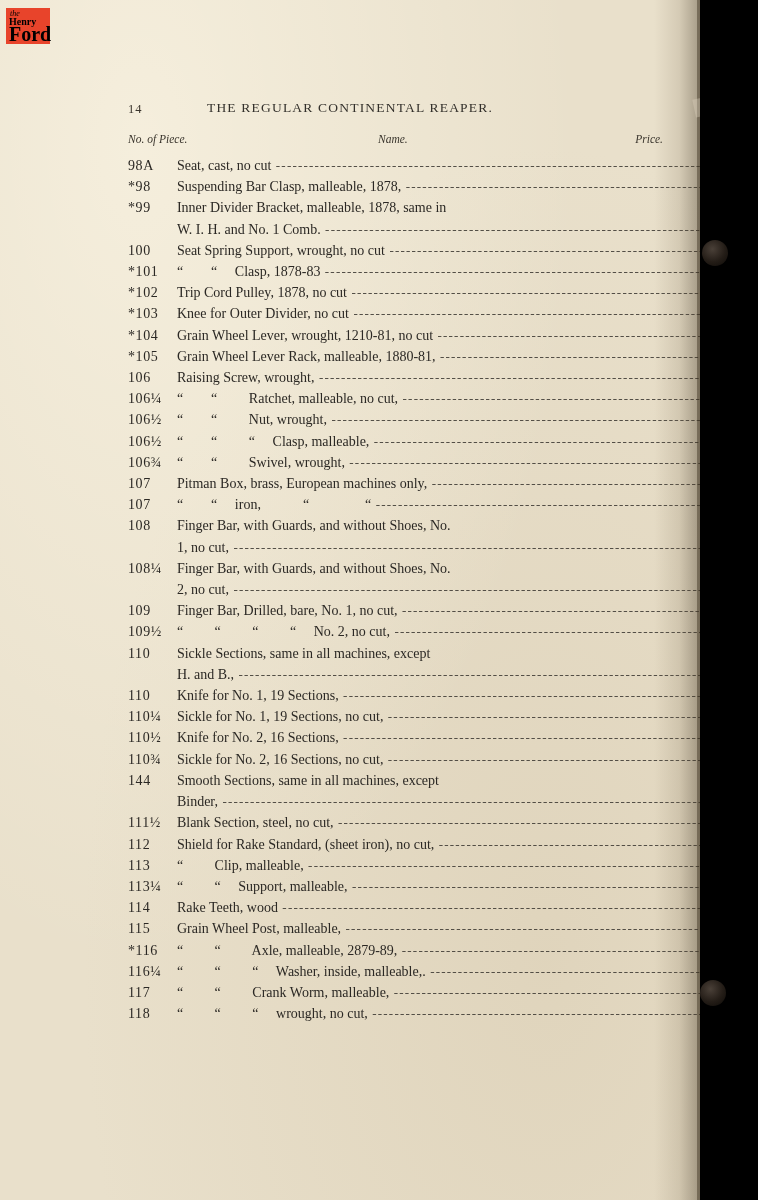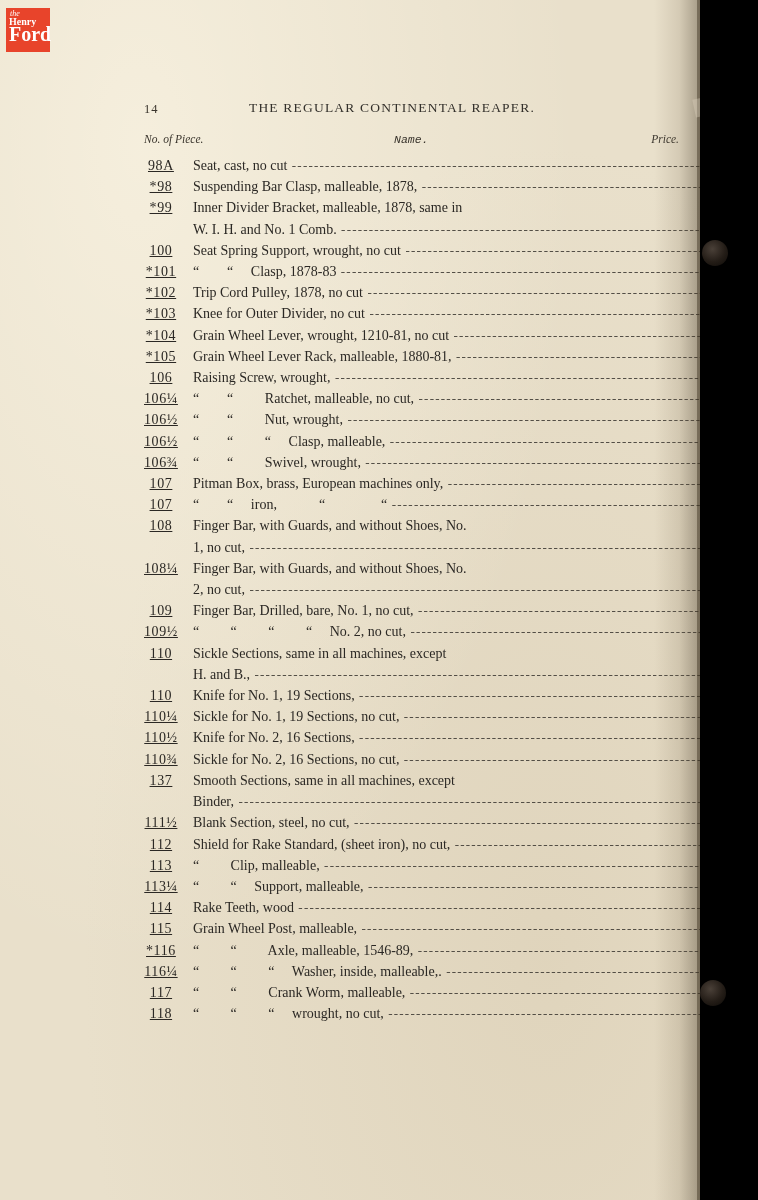--- a/index.html
+++ b/index.html
@@ -69,23 +69,23 @@
     background: rgba(225,215,195,0.35);
   }
   #tape1 { left: 694px; top: 98px; width: 16px; height: 18px; transform: rotate(-12deg); }
 
   
   #logo {
     position: absolute;
     left: 6px;
     top: 8px;
     width: 44px;
-    height: 44px;
+    height: 36px;
     background: #e8442b;
-    color: #ffffff;
+    color: #000000;
     font-family: "Liberation Serif", serif;
     line-height: 1.0;
     padding: 2px 3px;
     box-sizing: border-box;
   }
   #logo .the {
     font-size: 8px;
     font-style: italic;
     display: block;
     margin-left: 1px;
@@ -99,80 +99,78 @@
   #logo .ford {
     font-size: 20px;
     font-weight: bold;
     display: block;
     margin-top: -3px;
   }
 
   
   #content {
     position: absolute;
-    left: 16px;
+    left: 0;
     top: 0;
     width: 588px;
     height: 1200px;
     color: #2c2a26;
   }
   #page-header {
     position: absolute;
     left: 0;
     top: 100px;
     width: 700px;
     text-align: center;
     font-size: 13.5px;
     letter-spacing: 1.2px;
     color: #33302b;
     font-variant: small-caps;
-    padding-left: 26px;
   }
   #folio {
     position: absolute;
     left: 128px;
     top: 102px;
     font-size: 12.5px;
     letter-spacing: 1px;
     color: #3a352d;
   }
   #col-heads {
     position: absolute;
     left: 128px;
     top: 133px;
     width: 535px;
     font-style: italic;
     font-size: 11.5px;
     color: #3a352d;
   }
   #col-heads .ch-no { position: absolute; left: 0; }
-  #col-heads .ch-name { position: absolute; left: 250px; font-family: Liberation Mono, monospace; }
+  #col-heads .ch-name { position: absolute; left: 250px; }
   #col-heads .ch-price { position: absolute; right: 0; }
 
   table.price-table {
     position: absolute;
     left: 128px;
     top: 155px;
     width: 534px;
     border-collapse: collapse;
     font-size: 14px;
     color: #2b2824;
   }
   table.price-table td {
     padding: 0;
     vertical-align: baseline;
     line-height: 21.2px;
     white-space: nowrap;
   }
   td.c-no {
     width: 62px;
-    text-align: center;
+    text-align: left;
     padding-right: 10px;
     letter-spacing: 0.6px;
-    text-decoration: underline;
   }
   td.c-name {
     width: 390px;
     position: relative;
     overflow: hidden;
     white-space: nowrap;
   }
   .nm { display: inline; margin-left: 15px; }
   .lead {
     display: inline;
@@ -312,21 +310,21 @@
             </tr>
             <tr>
               <td class="c-no">110½</td>
               <td class="c-name "><span class="nm">Knife for No. 2, 16 Sections,</span><span class="lead"> ------------------------------------------------------------------------------------------</span></td>
             </tr>
             <tr>
               <td class="c-no">110¾</td>
               <td class="c-name "><span class="nm">Sickle for No. 2, 16 Sections, no cut,</span><span class="lead"> ------------------------------------------------------------------------------------------</span></td>
             </tr>
             <tr>
-              <td class="c-no">137</td>
+              <td class="c-no">144</td>
               <td class="c-name "><span class="nm">Smooth  Sections,  same  in  all  machines,  except</span></td>
             </tr>
             <tr>
               <td class="c-no"></td>
               <td class="c-name ind1"><span class="nm">Binder,</span><span class="lead"> ------------------------------------------------------------------------------------------</span></td>
             </tr>
             <tr>
               <td class="c-no">111½</td>
               <td class="c-name "><span class="nm">Blank Section, steel, no cut,</span><span class="lead"> ------------------------------------------------------------------------------------------</span></td>
             </tr>
@@ -345,21 +343,21 @@
             <tr>
               <td class="c-no">114</td>
               <td class="c-name "><span class="nm">Rake Teeth, wood</span><span class="lead"> ------------------------------------------------------------------------------------------</span></td>
             </tr>
             <tr>
               <td class="c-no">115</td>
               <td class="c-name "><span class="nm">Grain Wheel Post, malleable,</span><span class="lead"> ------------------------------------------------------------------------------------------</span></td>
             </tr>
             <tr>
               <td class="c-no">*116</td>
-              <td class="c-name "><span class="nm">“   “   Axle, malleable, 1546-89,</span><span class="lead"> ------------------------------------------------------------------------------------------</span></td>
+              <td class="c-name "><span class="nm">“   “   Axle, malleable, 2879-89,</span><span class="lead"> ------------------------------------------------------------------------------------------</span></td>
             </tr>
             <tr>
               <td class="c-no">116¼</td>
               <td class="c-name "><span class="nm">“   “   “  Washer, inside, malleable,.</span><span class="lead"> ------------------------------------------------------------------------------------------</span></td>
             </tr>
             <tr>
               <td class="c-no">117</td>
               <td class="c-name "><span class="nm">“   “   Crank Worm, malleable,</span><span class="lead"> ------------------------------------------------------------------------------------------</span></td>
             </tr>
             <tr>

